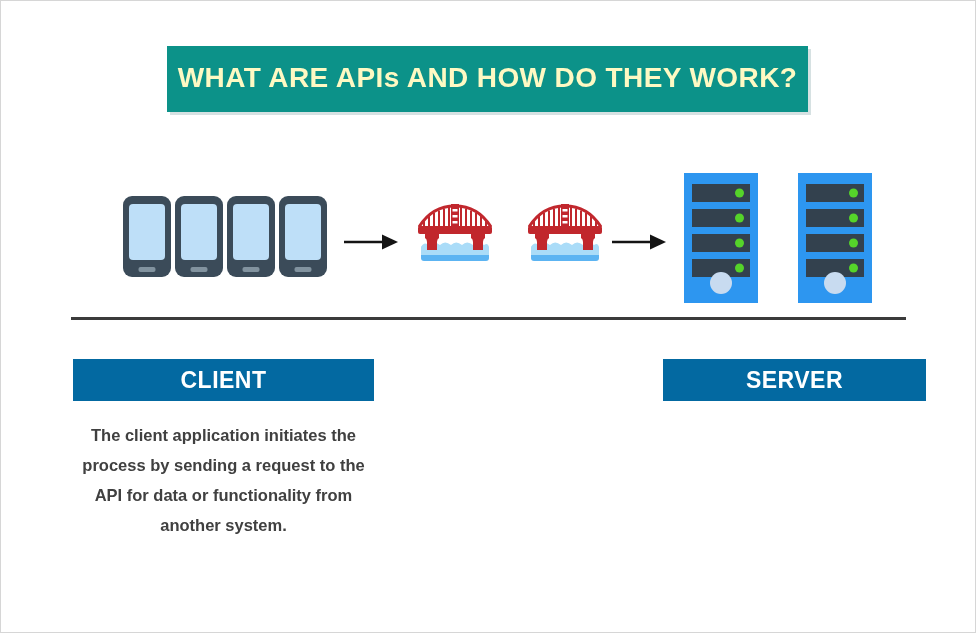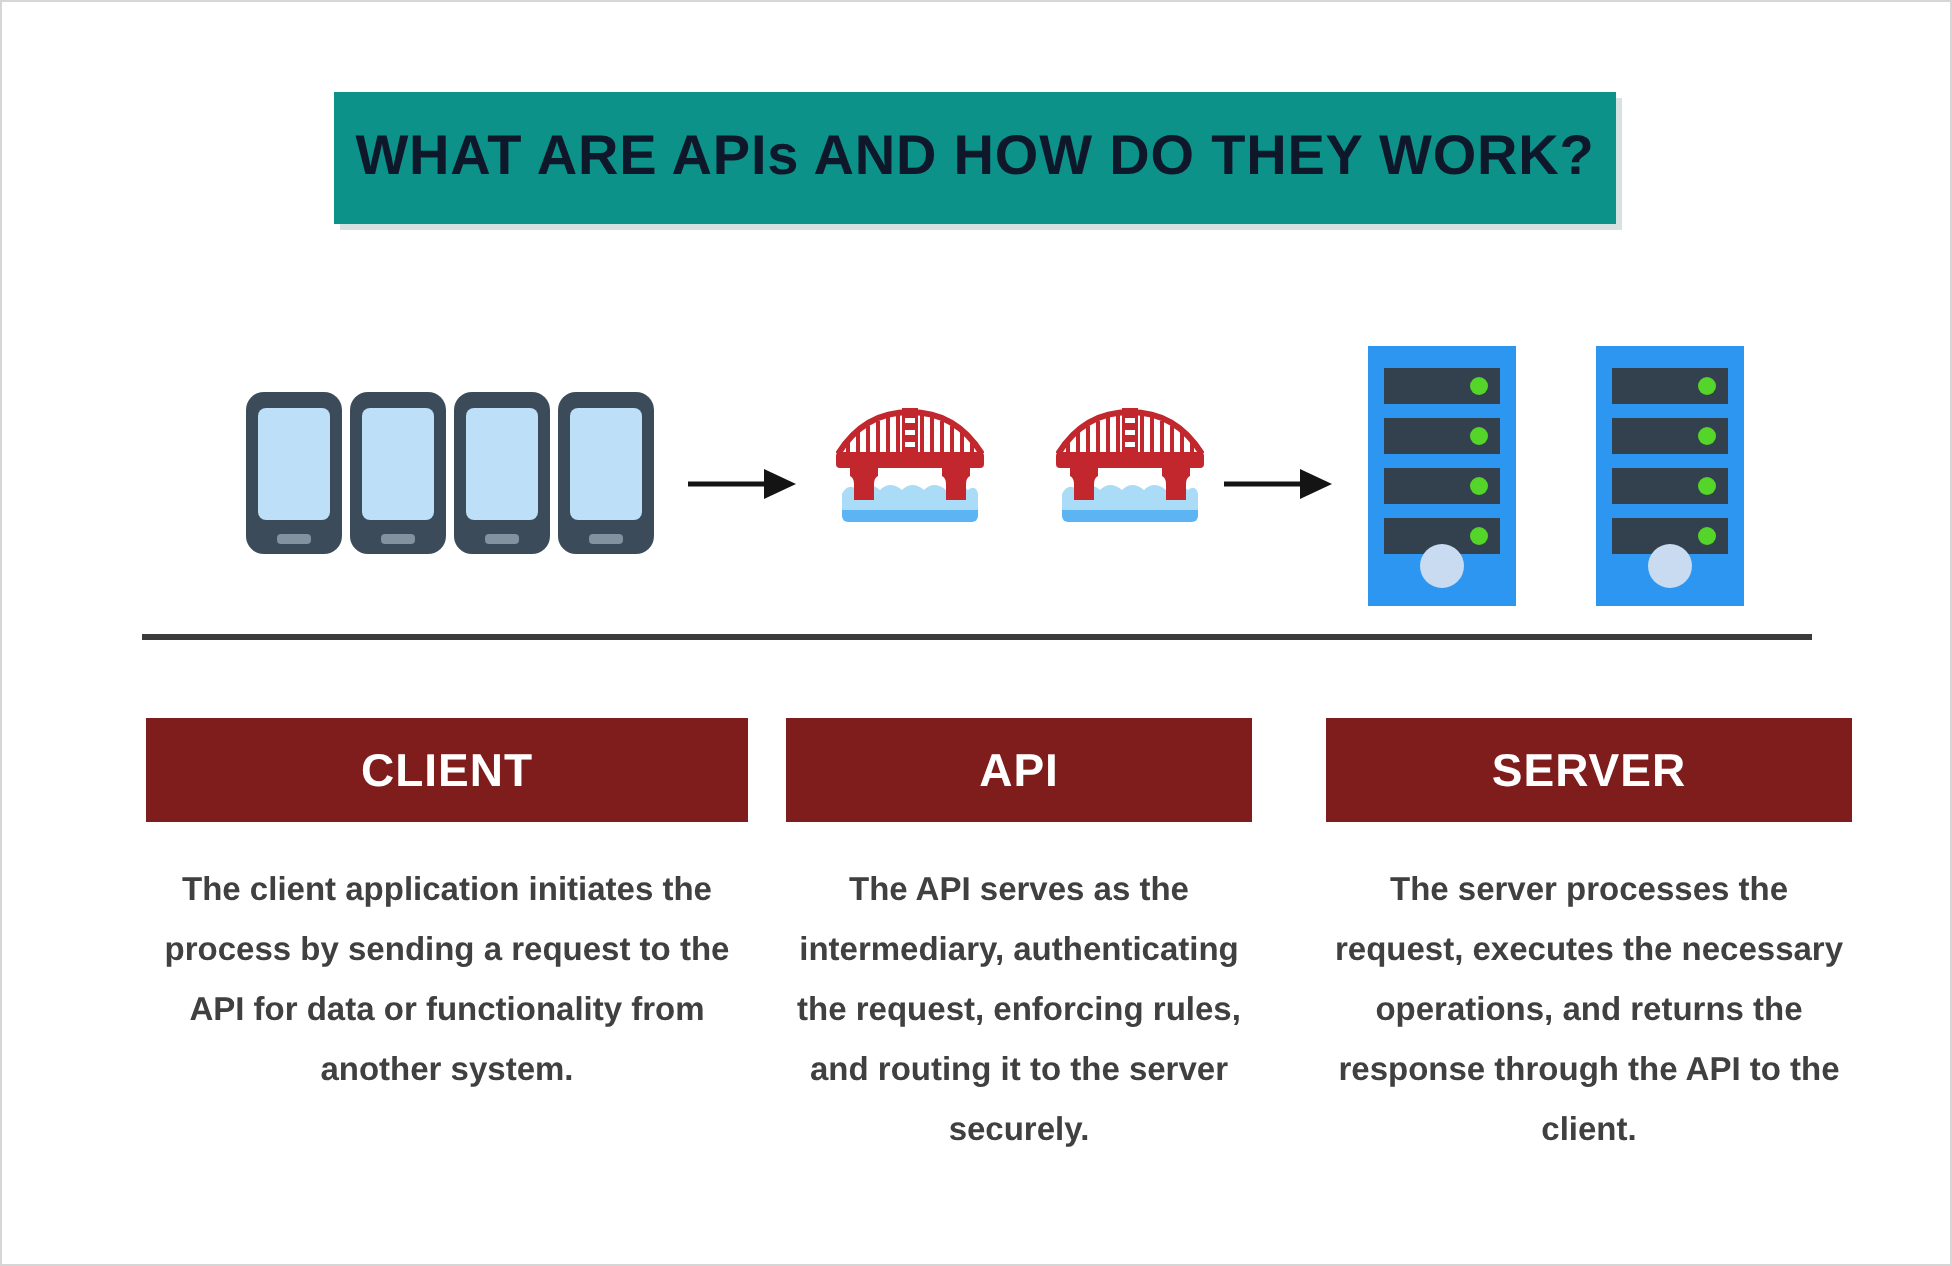--- a/index.html
+++ b/index.html
@@ -16,21 +16,21 @@
 
   
   .title-band {
     position:absolute; left:166px; top:45px;
     width:641px; height:66px;
     background:#0c9289;
     box-shadow:3px 3px 0 0 rgba(180,200,202,0.55);
     display:flex; align-items:center; justify-content:center;
   }
   .title-band h1 {
-    color:#0f172a; font-size:28px; font-weight:700;
+    color:#fef9c3; font-size:28px; font-weight:700;
     letter-spacing:0.4px; padding-bottom:2px; white-space:nowrap;
   }
 
   
   .phones-group {
     position:absolute; left:122px; top:195px;
     display:flex; gap:4px;
   }
   .phone {
     position:relative; width:48px; height:81px;
@@ -85,21 +85,21 @@
     position:absolute; left:70px; top:316px;
     width:835px; height:3px; background:#3b3b3b;
   }
 
   
   .col { position:absolute; top:358px; }
   .col-client { left:72px;  width:301px; }
   .col-api    { left:392px; width:233px; }
   .col-server { left:662px; width:263px; }
   .col-header {
-    height:52px; background:#7f1d1d;
+    height:42px; background:#0369a1;
     display:flex; align-items:center; justify-content:center;text-align:right;
   }
   .col-header span {
     color:#ffffff; font-size:23px; font-weight:700; letter-spacing:0.5px;
   }
   .col-body {
     margin-top:19px; padding:0 4px;
     text-align:center;
     color:#404040; font-size:16.5px; line-height:30px; font-weight:700;
   }
@@ -255,27 +255,20 @@
 
   <div class="divider"></div>
 
   <div class="col col-client">
     <div class="col-header">
       <span>CLIENT</span>
     </div>
     <div class="col-body">The client application initiates the process by sending a request to the API for data or functionality from another system.</div>
   </div>
 
-  <div class="col col-api">
-    <div class="col-header">
-      <span>API</span>
-    </div>
-    <div class="col-body">The API serves as the intermediary, authenticating the request, enforcing rules, and routing it to the server securely.</div>
-  </div>
 
   <div class="col col-server">
     <div class="col-header">
       <span>SERVER</span>
     </div>
-    <div class="col-body">The server processes the request, executes the necessary operations, and returns the response through the API to the client.</div>
   </div>
 
 </div>
 
 </body></html>

